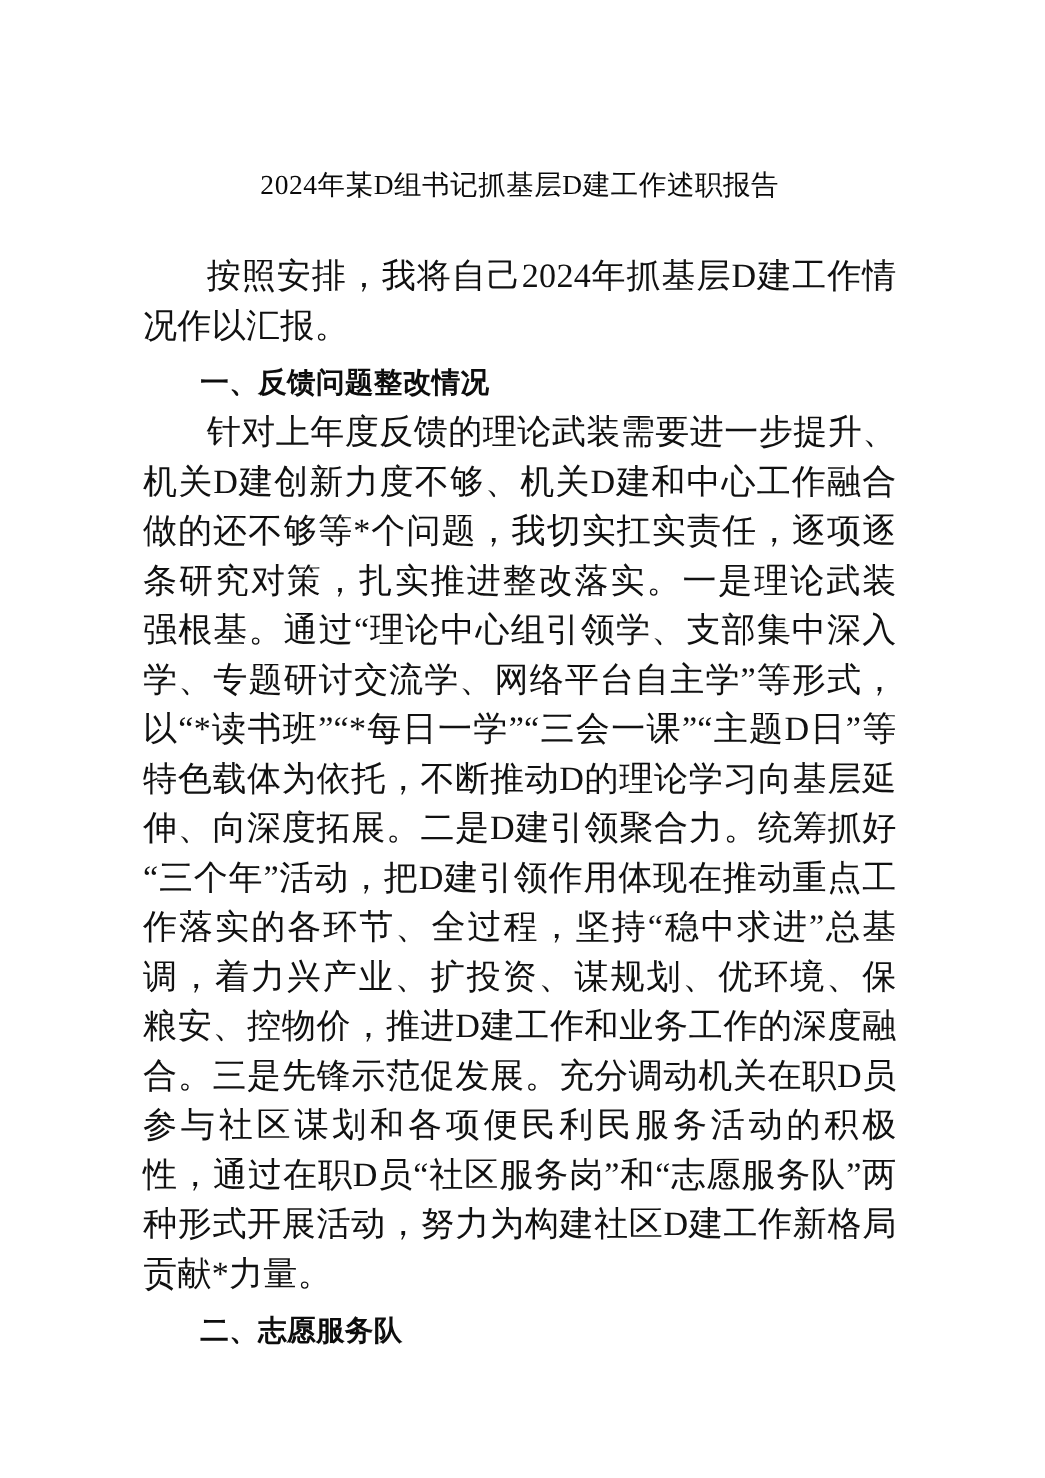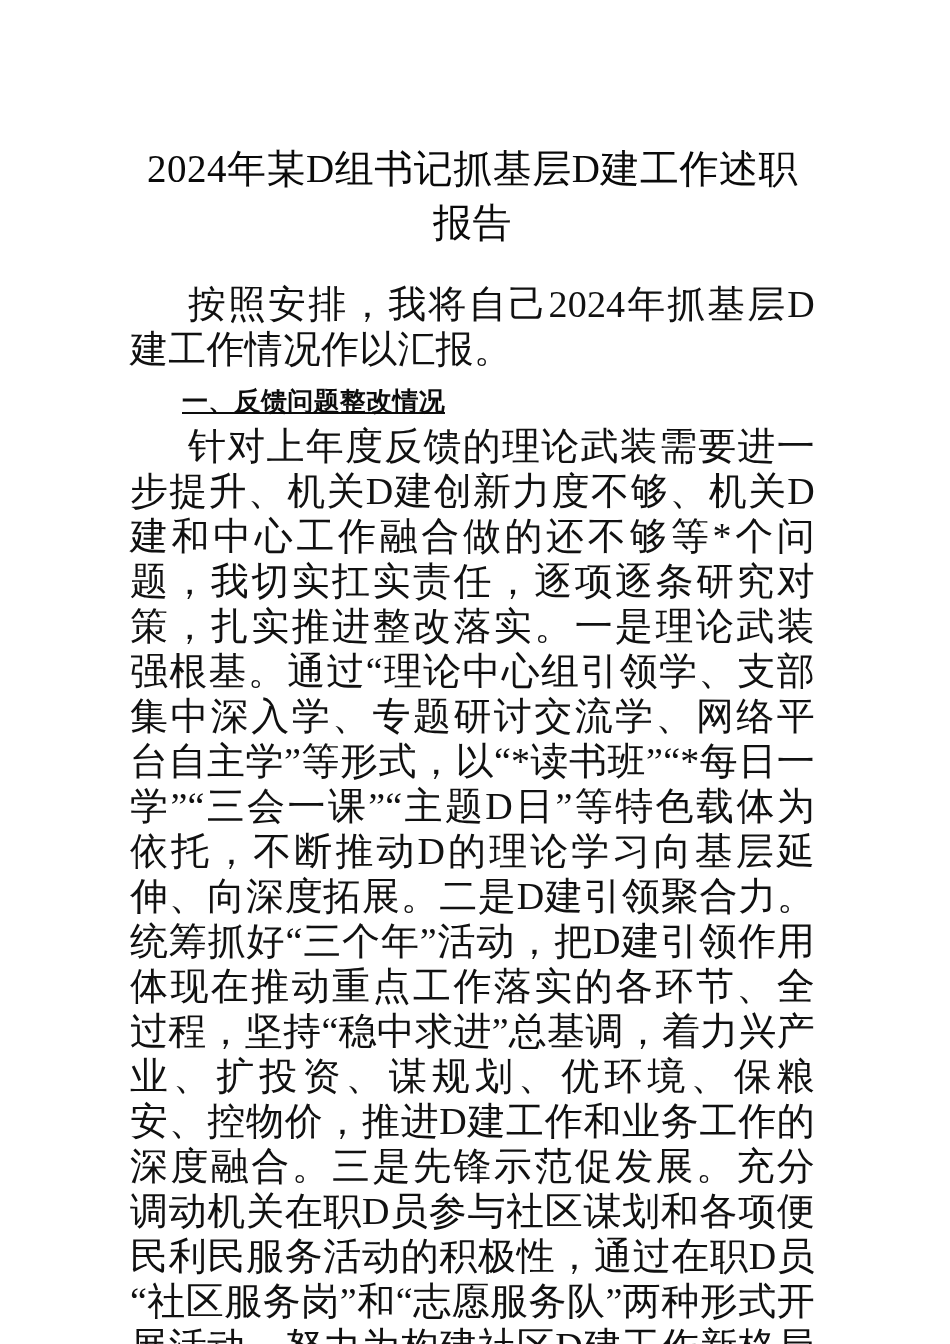--- a/index.html
+++ b/index.html
@@ -20,47 +20,46 @@
     padding: 0 135px 0 130px;
     font-family: "Liberation Serif", "DejaVu Serif", serif;
     color: #000000;
     -webkit-font-smoothing: antialiased;
   }
 
   .doc-title {
     margin: 0;
     padding: 0;
     font-family: "Liberation Serif", "DejaVu Serif", serif;
-    font-size: 39px;
+    font-size: 25px;
     line-height: 54px;
     font-weight: 400;
     text-align: center;
     letter-spacing: 0.5px;
     color: #0a0a0a;
     padding-top: 142px;
   }
 
   .section-heading {
     margin: 0;
     padding: 0;
     font-family: "Liberation Sans", "DejaVu Sans", sans-serif;
     font-size: 26px;
     line-height: 45px;
     font-weight: 700;
     text-indent: 52px;
     color: #0d0d0d;
     letter-spacing: 0.3px;
-    text-decoration: underline;
   }
 
   .body-paragraph {
     margin: 0;
     padding: 0;
     font-family: "Liberation Serif", "DejaVu Serif", serif;
-    font-size: 38px;
+    font-size: 31px;
     line-height: 45px;
     font-weight: 400;
     text-indent: 58px;
     text-align: justify;
     text-justify: inter-ideograph;
     letter-spacing: 0.2px;
     color: #111111;
   }
 
   .gap-title-body { height: 32px; }

